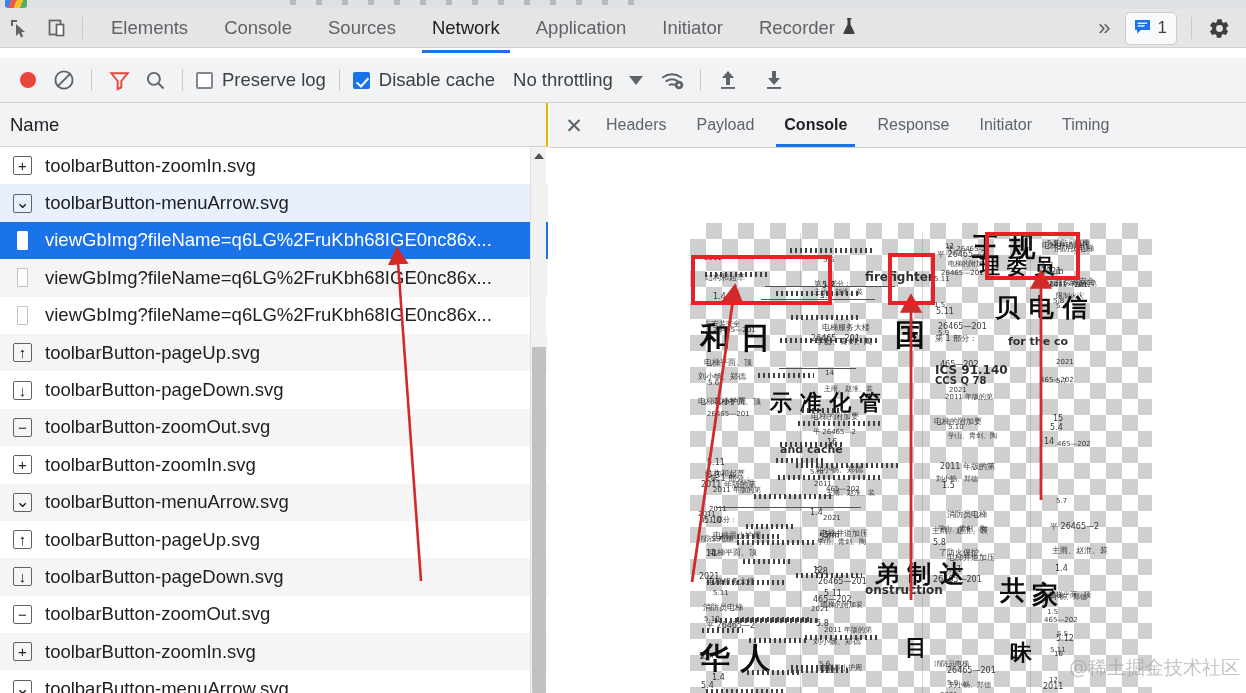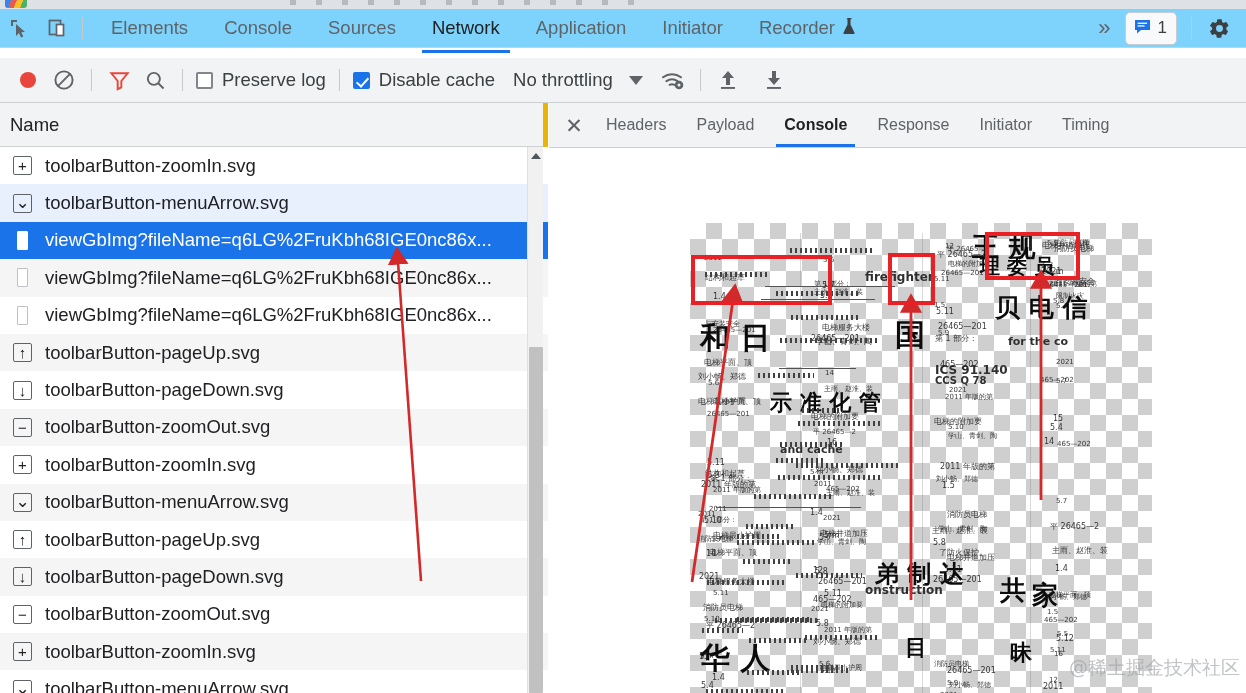--- a/index.html
+++ b/index.html
@@ -24,21 +24,21 @@
   }
   .chrome-sliver .dots {
     position: absolute; left: 290px; top: -3px; width: 360px; height: 8px;
     background: repeating-linear-gradient(90deg,#9aa0a6 0 6px, transparent 6px 26px);
     opacity: .6;
   }
 
   
   .tabbar {
     position: absolute; left: 0; top: 9px; width: 1246px; height: 39px;
-    background: #7dd3fc;
+    background: #e5e5e5;
     border-bottom: 1px solid #cdd1d4;
     display: flex; align-items: center;
   }
   .tb-icon-btn {
     width: 38px; height: 40px;
     display: flex; align-items: center; justify-content: center;
     cursor: pointer;
   }
   .tb-icon-btn svg { display: block; }
   .tb-sep {
@@ -89,21 +89,21 @@
     border:solid #fff; border-width:0 2.4px 2.4px 0; transform:rotate(42deg);
   }
   .checkitem .lbl { font-size: 18.5px; color:#3c4043; white-space:nowrap; }
   .throttle { display:flex; align-items:center; gap:16px; margin-left:14px; cursor:pointer; }
   .throttle .lbl { font-size:18.5px; color:#3c4043; white-space:nowrap; }
   .caret { width:0;height:0;border-left:7px solid transparent;border-right:7px solid transparent;border-top:9px solid #5f6368; }
 
   
   .left-panel {
     position: absolute; left: 0; top: 103px; width: 548px; height: 590px;
-    background: #be185d; border-right: 5px solid #eab308;
+    background: #be185d; border-right: 2px solid #eab308;
   }
   .colhead {
     height: 44px; background: #f1f3f4; border-bottom: 1px solid #cdd1d4;
     display: flex; align-items: center; padding-left: 10px;
   }
   .colhead .t { font-size: 18.5px; color: #202124; }
   .reqlist {
     position: absolute; left: 0; top: 44px; width: 548px; height: 546px;
     overflow: hidden;
   }

